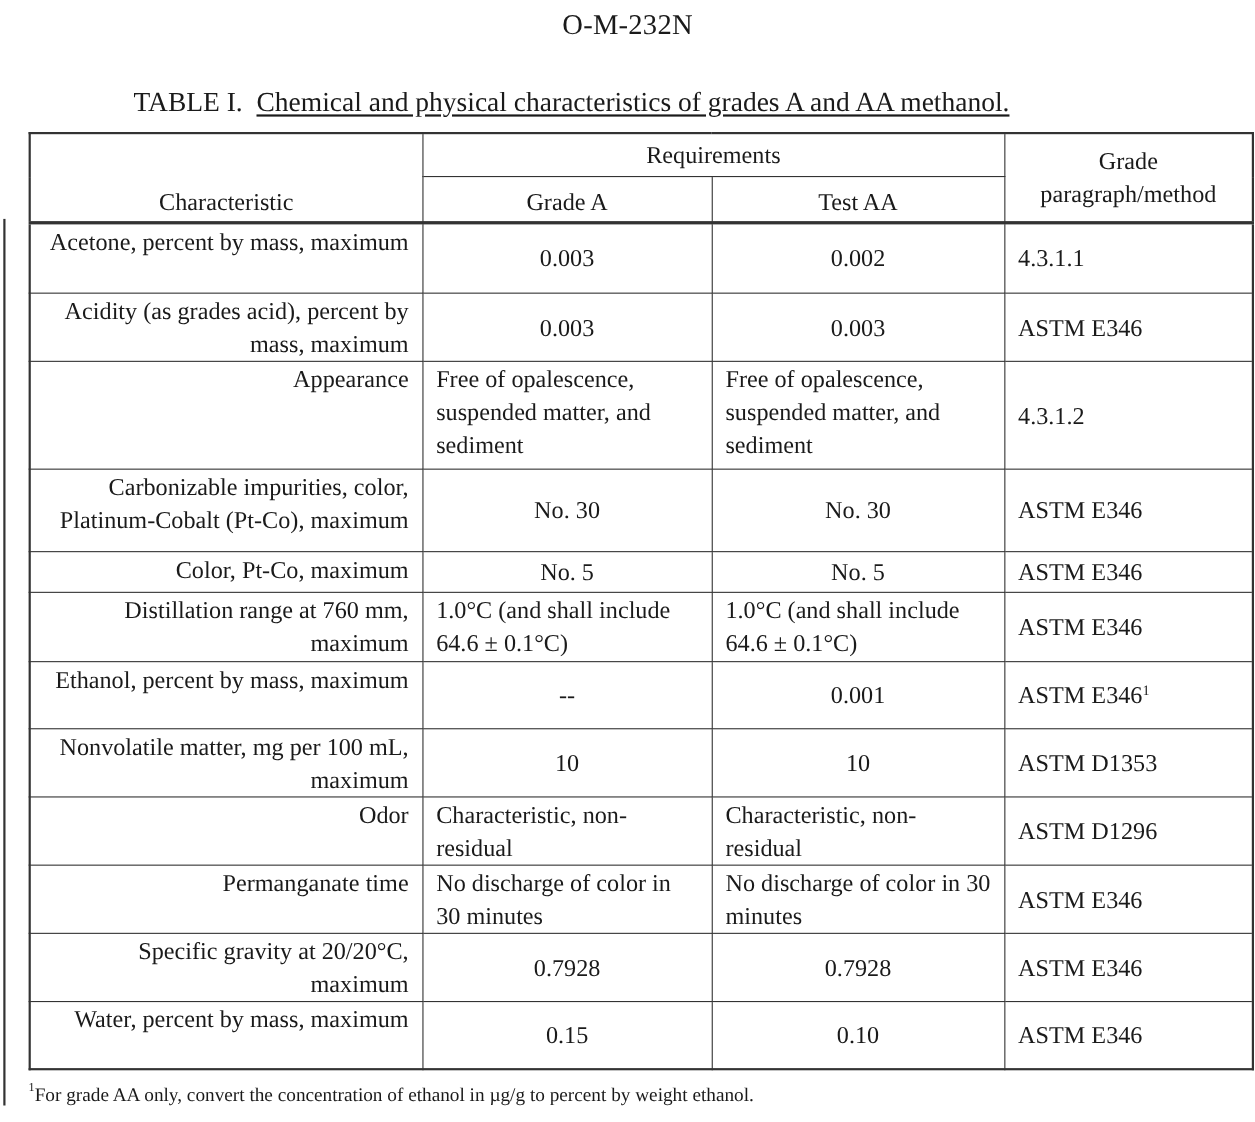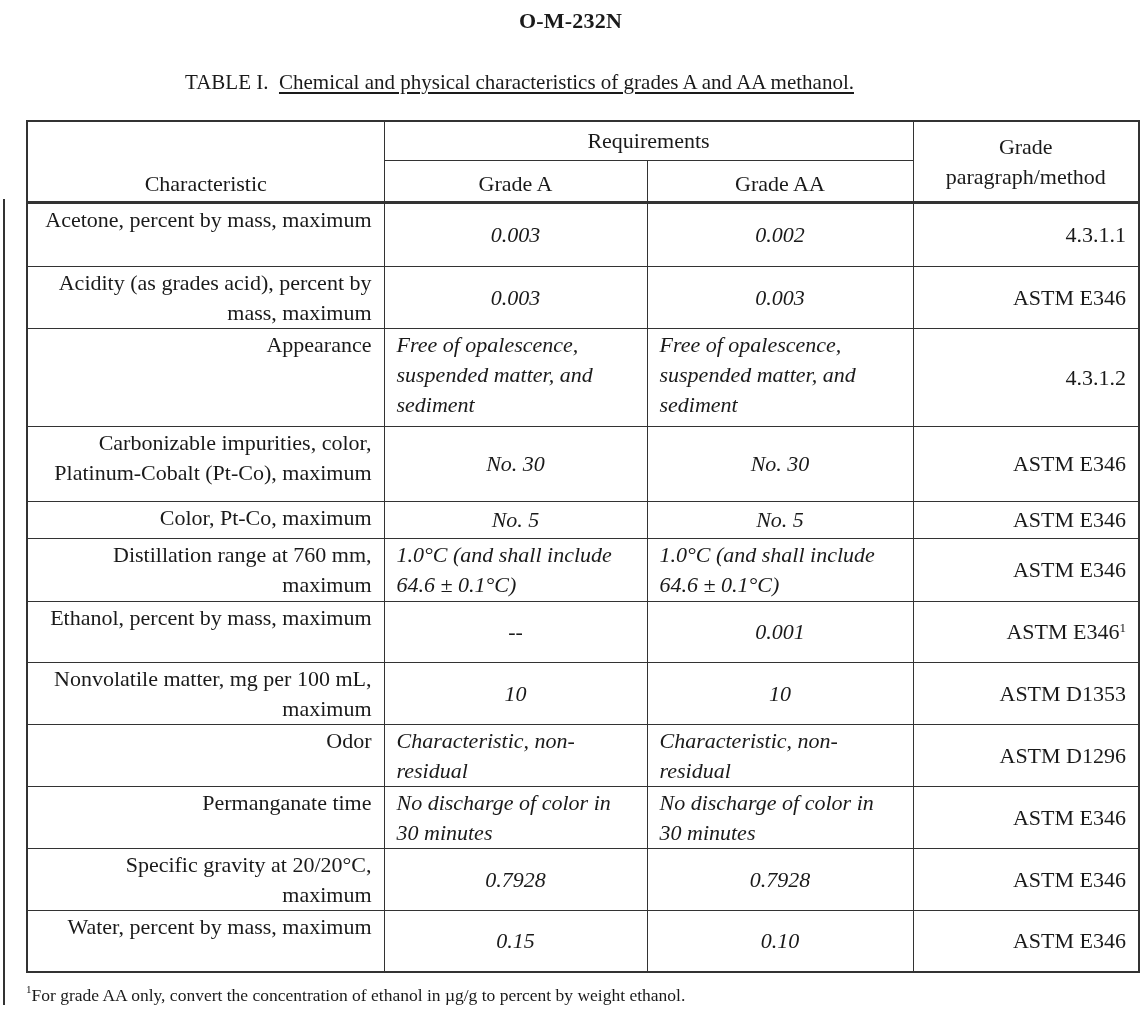--- a/index.html
+++ b/index.html
@@ -2,25 +2,25 @@
 <html><head>
 <meta charset="utf-8">
 <style>
   html, body { margin: 0; padding: 0; background: #ffffff; }
   body {
     width: 1141px; height: 1020px; position: relative; overflow: hidden;
     font-family: "Liberation Serif", "DejaVu Serif", serif; color: #1a1a1a;
   }
   .doc-id {
     position: absolute; top: 8px; left: 0; width: 1141px; text-align: center;
-    font-size: 22px; letter-spacing: 0.2px; font-weight: bold;
+    font-size: 26px; letter-spacing: 0.2px;
   }
   .caption {
-    position: absolute; top: 70px; left: 0; width: 1039px; text-align: center;
-    font-size: 21px;
+    position: absolute; top: 80px; left: 0; width: 1039px; text-align: center;
+    font-size: 25px;
   }
   .caption .cap-title { text-decoration: underline; text-underline-offset: 3px; }
   .change-bar {
     position: absolute; left: 3px; top: 199px; width: 2px; height: 806px; background: #333;
   }
   table.spec {
     position: absolute; left: 26px; top: 120px; width: 1112px;
     border-collapse: collapse; table-layout: fixed; font-size: 22px; line-height: 30px;
   }
   table.spec col.c1 { width: 357px; }
@@ -31,23 +31,23 @@
   table.spec th, table.spec td {
     border: 1.5px solid #333; padding: 0 12px; vertical-align: middle; font-weight: normal;
   }
   table.spec thead th { text-align: center; }
   table.spec thead tr.h1 th { height: 38px; }
   table.spec thead tr.h2 th { height: 38px; vertical-align: bottom; padding-bottom: 2px; margin-top: 25px; }
   th.char-head { vertical-align: bottom !important; padding-bottom: 2px !important; }
   th.test-head { line-height: 30px; padding: 0 4px !important; }
   thead { border-bottom: 3px solid #333; }
   table.spec td.char { text-align: right; vertical-align: top; padding-top: 1px; }
-  table.spec td.val { text-align: center; font-style: italic; }
+  table.spec td.val { text-align: center; }
   table.spec td.val.left { text-align: left; vertical-align: top; padding-top: 1px; }
-  table.spec td.method { text-align: right; }
+  table.spec td.method { text-align: left; }
   sup { font-size: 13px; vertical-align: top; position: relative; top: -4px; }
   .footnote {
     position: absolute; left: 26px; top: 985px; font-size: 17.5px;
   }
   .footnote sup { font-size: 11px; top: -2px; }
 </style>
 </head>
 <body>
 
 <div class="doc-id">O-M-232N</div>
@@ -70,21 +70,21 @@
     <tr class="h1">
       <th rowspan="2" class="char-head">Characteristic</th>
       <th colspan="2">Requirements</th>
       <th rowspan="2" class="test-head">
         <div>Grade</div>
         <div>paragraph/method</div>
       </th>
     </tr>
     <tr class="h2">
       <th>Grade A</th>
-      <th>Grade AA</th>
+      <th>Test AA</th>
     </tr>
   </thead>
   <tbody id="rows">
       <tr style="height: 64px;">
         <td class="char">Acetone, percent by mass, maximum</td>
         <td class="val">0.003</td>
         <td class="val">0.002</td>
         <td class="method"><span>4.3.1.1</span><sup></sup></td>
       </tr>
       <tr style="height: 62px;">

